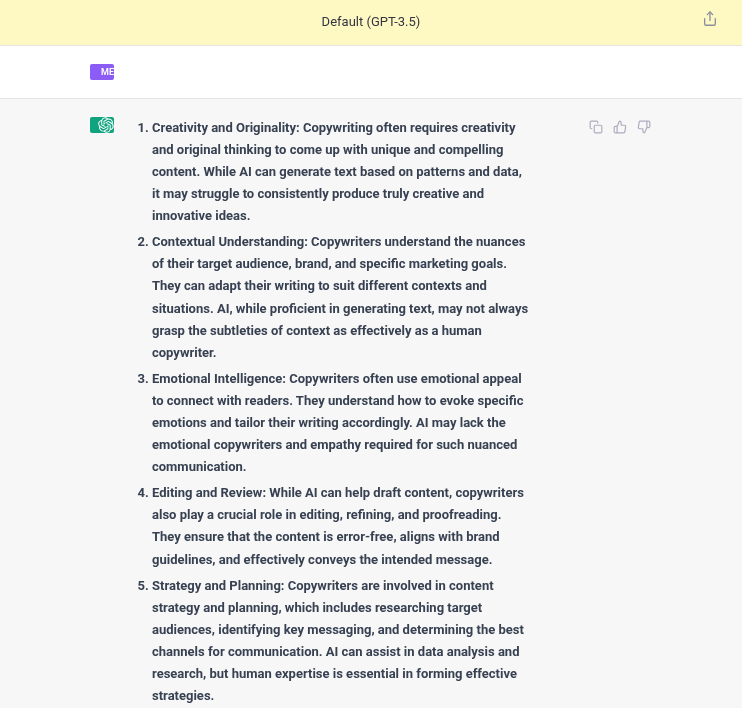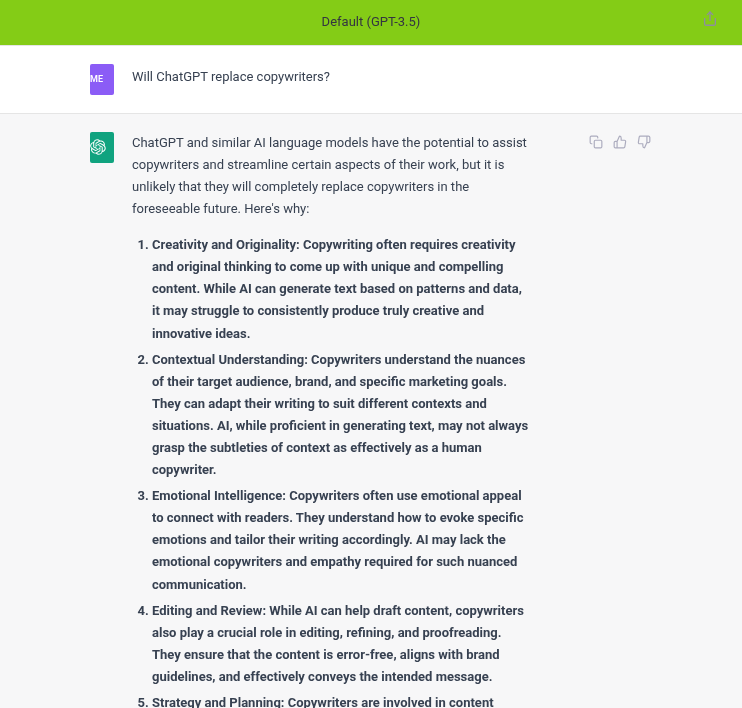--- a/index.html
+++ b/index.html
@@ -15,21 +15,21 @@
       line-height: 1.6;
       width: 742px;
     }
     .header {
       display: flex;
       align-items: center;
       justify-content: center;
       padding: 12px 24px;
       border-bottom: 1px solid #e5e5e5;
       position: relative;
-      background: #84cc16;
+      background: #fef9c3;
     }
     .header-title {
       font-size: 13px;
       color: #343541;
       font-weight: 400;
     }
     .share-icon {
       position: absolute;
       right: 24px;
       top: 50%;
@@ -44,26 +44,26 @@
       border-bottom: 1px solid #e5e5e5;
     }
     .message-row.user {
       background: #ffffff;
     }
     .message-row.assistant {
       background: #f7f7f8;
     }
     .avatar {
       width: 24px;
-      height: 31px;
+      height: 16px;
       flex-shrink: 0;
       border-radius: 2px;
       display: flex;
       align-items: center;
-      justify-content: flex-start;
+      justify-content: flex-end;
       font-size: 9px;
       font-weight: 600;
       color: #fff;
     }
     .avatar.user-avatar {
       background: #8b5cf6;
     }
     .avatar.assistant-avatar {
       background: #10a37f;
     }
@@ -128,33 +128,29 @@
       <polyline points="16 6 12 2 8 6"></polyline>
       <line x1="12" y1="2" x2="12" y2="15"></line>
     </svg>
   </span>
 </div>
 
 <div class="message-row user user-row">
   <div class="avatar user-avatar">
     <span>ME</span>
   </div>
-  <div class="message-content">
-    <span>Will ChatGPT replace copywriters?</span>
-  </div>
 </div>
 
 <div class="message-row assistant">
   <div class="avatar assistant-avatar">
     <svg viewBox="0 0 41 41" fill="none">
         <path d="M37.532 16.87a9.963 9.963 0 00-.856-8.184 10.078 10.078 0 00-10.855-4.835A9.964 9.964 0 0018.306.5a10.079 10.079 0 00-9.614 6.977 9.967 9.967 0 00-6.664 4.834 10.08 10.08 0 001.24 11.817 9.965 9.965 0 00.856 8.185 10.079 10.079 0 0010.855 4.835 9.965 9.965 0 007.516 3.35 10.078 10.078 0 009.617-6.981 9.967 9.967 0 006.663-4.834 10.079 10.079 0 00-1.243-11.813zM22.498 37.886a7.474 7.474 0 01-4.799-1.735c.061-.033.168-.091.237-.134l7.964-4.6a1.294 1.294 0 00.655-1.134V19.054l3.366 1.944a.12.12 0 01.066.092v9.299a7.505 7.505 0 01-7.49 7.496zM6.392 31.006a7.471 7.471 0 01-.894-5.023c.06.036.162.099.237.141l7.964 4.6a1.297 1.297 0 001.308 0l9.724-5.614v3.888a.12.12 0 01-.048.103l-8.051 4.649a7.504 7.504 0 01-10.24-2.744zM4.297 13.62A7.469 7.469 0 018.2 10.333c0 .068-.004.19-.004.274v9.201a1.294 1.294 0 00.654 1.132l9.723 5.614-3.366 1.944a.12.12 0 01-.114.01L7.04 23.856a7.504 7.504 0 01-2.743-10.237zm27.658 6.437l-9.724-5.615 3.367-1.943a.121.121 0 01.113-.01l8.052 4.648a7.498 7.498 0 01-1.158 13.528v-9.476a1.293 1.293 0 00-.65-1.132zm3.35-5.043c-.059-.037-.162-.099-.236-.141l-7.965-4.6a1.298 1.298 0 00-1.308 0l-9.723 5.614v-3.888a.12.12 0 01.048-.103l8.05-4.645a7.497 7.497 0 0111.135 7.763zm-21.063 6.929l-3.367-1.944a.12.12 0 01-.065-.092v-9.299a7.497 7.497 0 0112.293-5.756 6.94 6.94 0 00-.236.134l-7.965 4.6a1.294 1.294 0 00-.654 1.132l-.006 11.225zm1.829-3.943l4.33-2.501 4.332 2.5v5l-4.331 2.5-4.331-2.5V18z" fill="#fff"></path>
       </svg>
   </div>
   <div class="message-content">
-    <p>ChatGPT and similar AI language models have the potential to assist copywriters and streamline certain aspects of their work, but it is unlikely that they will completely replace copywriters in the foreseeable future. Here's why:</p>
     <ol>
       <li>Creativity and Originality: Copywriting often requires creativity and original thinking to come up with unique and compelling content. While AI can generate text based on patterns and data, it may struggle to consistently produce truly creative and innovative ideas.</li>
       <li>Contextual Understanding: Copywriters understand the nuances of their target audience, brand, and specific marketing goals. They can adapt their writing to suit different contexts and situations. AI, while proficient in generating text, may not always grasp the subtleties of context as effectively as a human copywriter.</li>
       <li>Emotional Intelligence: Copywriters often use emotional appeal to connect with readers. They understand how to evoke specific emotions and tailor their writing accordingly. AI may lack the emotional copywriters and empathy required for such nuanced communication.</li>
       <li>Editing and Review: While AI can help draft content, copywriters also play a crucial role in editing, refining, and proofreading. They ensure that the content is error-free, aligns with brand guidelines, and effectively conveys the intended message.</li>
       <li>Strategy and Planning: Copywriters are involved in content strategy and planning, which includes researching target audiences, identifying key messaging, and determining the best channels for communication. AI can assist in data analysis and research, but human expertise is essential in forming effective strategies.</li>
 
     </ol>
 
   </div>

